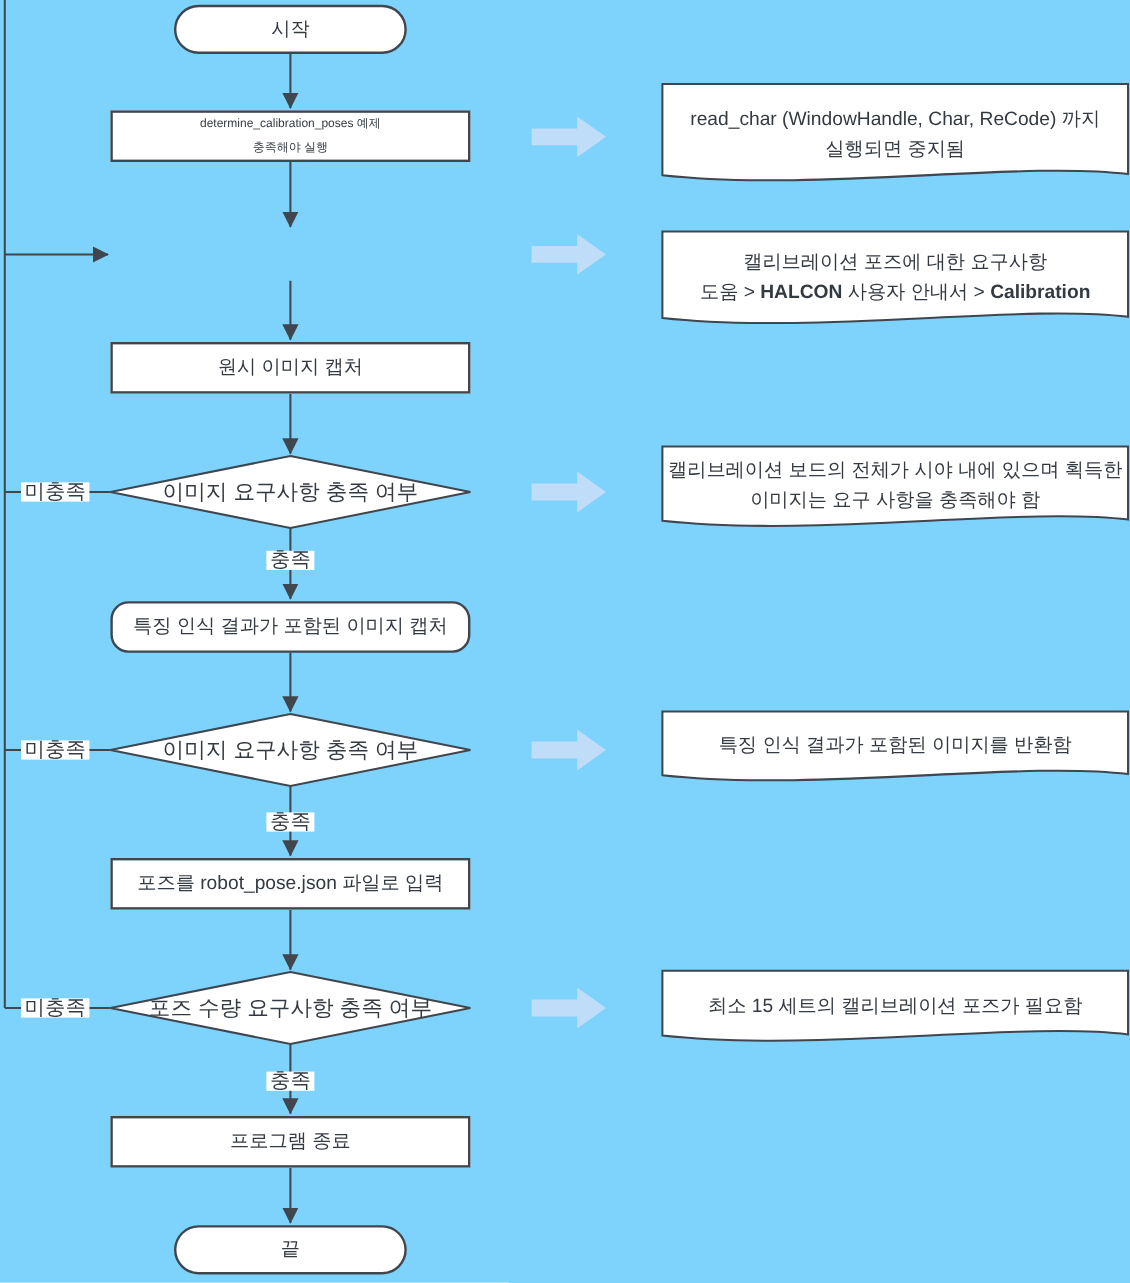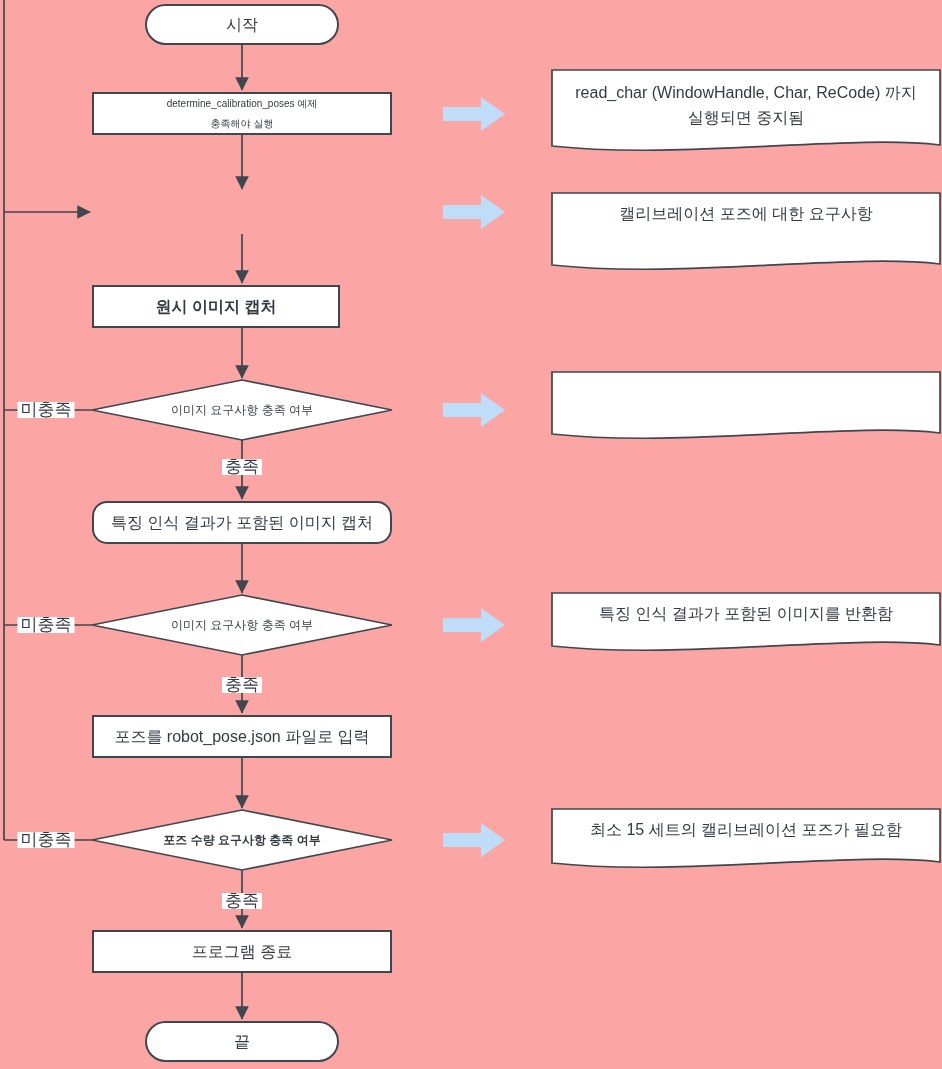--- a/index.html
+++ b/index.html
@@ -1,52 +1,52 @@
 <!DOCTYPE html>
 <html><head>
 <meta charset="utf-8">
 <style>
   html,body{margin:0;padding:0;background:#ffffff;}
   #canvas{
     position:relative;
     width:942px;height:1069px;
-    background:#fca5a5;
+    background:#7dd3fc;
     font-family:"Liberation Sans","DejaVu Sans",sans-serif;
     color:#343a42;
     overflow:hidden;
   }
   svg.layer{position:absolute;left:0;top:0;width:942px;height:1069px;}
   .node{
     position:absolute;
     box-sizing:border-box;
     background:#ffffff;
     border:2px solid #40464e;
     display:flex;align-items:center;justify-content:center;
     flex-direction:column;
     font-size:16px;line-height:20px;
     text-align:center;
     white-space:nowrap;
   }
   .terminal{border-radius:21px;}
   .dlabel{
     position:absolute;
     display:flex;align-items:center;justify-content:center;
-    font-size:12px;text-align:center;white-space:nowrap;
+    font-size:18px;text-align:center;white-space:nowrap;
   }
   .edge-label{
     position:absolute;
     transform:translate(-50%,-50%);
     background:#ffffff;
     padding:0 3px;
     font-size:17px;line-height:16px;
     white-space:nowrap;
   }
   .ann-text{
     position:absolute;
-    display:flex;flex-direction:column;align-items:center;
+    display:flex;flex-direction:column;align-items:center;justify-content:center;
     font-size:16px;line-height:25px;
     text-align:center;white-space:nowrap;
   }
   .ann-text b{font-weight:bold;}
 </style>
 </head>
 <body>
 
 <div id="canvas">
 
@@ -104,37 +104,37 @@
   <div class="node terminal" style="left:145px;top:4px;width:194px;height:41px;">
     <span>시작</span>
   </div>
 
   <div class="node" style="left:92px;top:92px;width:300px;height:43px;font-size:10px;">
     <span>determine_calibration_poses 예제</span>
     <span>충족해야 실행</span>
   </div>
 
 
-  <div class="node" style="left:92px;top:285px;width:248px;height:43px;font-weight:bold;">
+  <div class="node" style="left:92px;top:285px;width:300px;height:43px;">
     <span>원시 이미지 캡처</span>
   </div>
 
   <div class="dlabel" style="left:92px;top:380px;width:300px;height:60px;">이미지 요구사항 충족 여부</div>
 
   <div class="node" style="left:92px;top:501px;width:300px;height:43px;border-radius:15px;">
     <span>특징 인식 결과가 포함된 이미지 캡처</span>
   </div>
 
   <div class="dlabel" style="left:92px;top:595px;width:300px;height:60px;">이미지 요구사항 충족 여부</div>
 
   <div class="node" style="left:92px;top:715px;width:300px;height:43px;">
     <span>포즈를 robot_pose.json 파일로 입력</span>
   </div>
 
-  <div class="dlabel" style="left:92px;top:810px;width:300px;height:60px;font-weight:bold;">포즈 수량 요구사항 충족 여부</div>
+  <div class="dlabel" style="left:92px;top:810px;width:300px;height:60px;">포즈 수량 요구사항 충족 여부</div>
 
   <div class="node" style="left:92px;top:930px;width:300px;height:43px;">
     <span>프로그램 종료</span>
   </div>
 
   <div class="node terminal" style="left:145px;top:1021px;width:194px;height:41px;">
     <span>끝</span>
   </div>
 
   <div class="edge-label" style="left:46px;top:410px;">미충족</div>
@@ -145,22 +145,29 @@
   <div class="edge-label" style="left:242px;top:685px;">충족</div>
   <div class="edge-label" style="left:242px;top:901px;">충족</div>
 
   <div class="ann-text" style="left:552px;top:80px;width:388px;height:64px;">
     <span>read_char (WindowHandle, Char, ReCode) 까지</span>
     <span>실행되면 중지됨</span>
   </div>
 
   <div class="ann-text" style="left:552px;top:201px;width:388px;height:60px;">
     <span>캘리브레이션 포즈에 대한 요구사항</span>
+    <span>
+      <span>도움 &gt; </span><b>HALCON</b><span> 사용자 안내서 &gt; </span><b>Calibration</b>
+    </span>
   </div>
 
+  <div class="ann-text" style="left:552px;top:380px;width:388px;height:50px;">
+    <span>캘리브레이션 보드의 전체가 시야 내에 있으며 획득한</span>
+    <span>이미지는 요구 사항을 충족해야 함</span>
+  </div>
 
   <div class="ann-text" style="left:552px;top:601px;width:388px;height:41px;">
     <span>특징 인식 결과가 포함된 이미지를 반환함</span>
   </div>
 
   <div class="ann-text" style="left:552px;top:817px;width:388px;height:42px;">
     <span>최소 15 세트의 캘리브레이션 포즈가 필요함</span>
   </div>
 
 </div>

